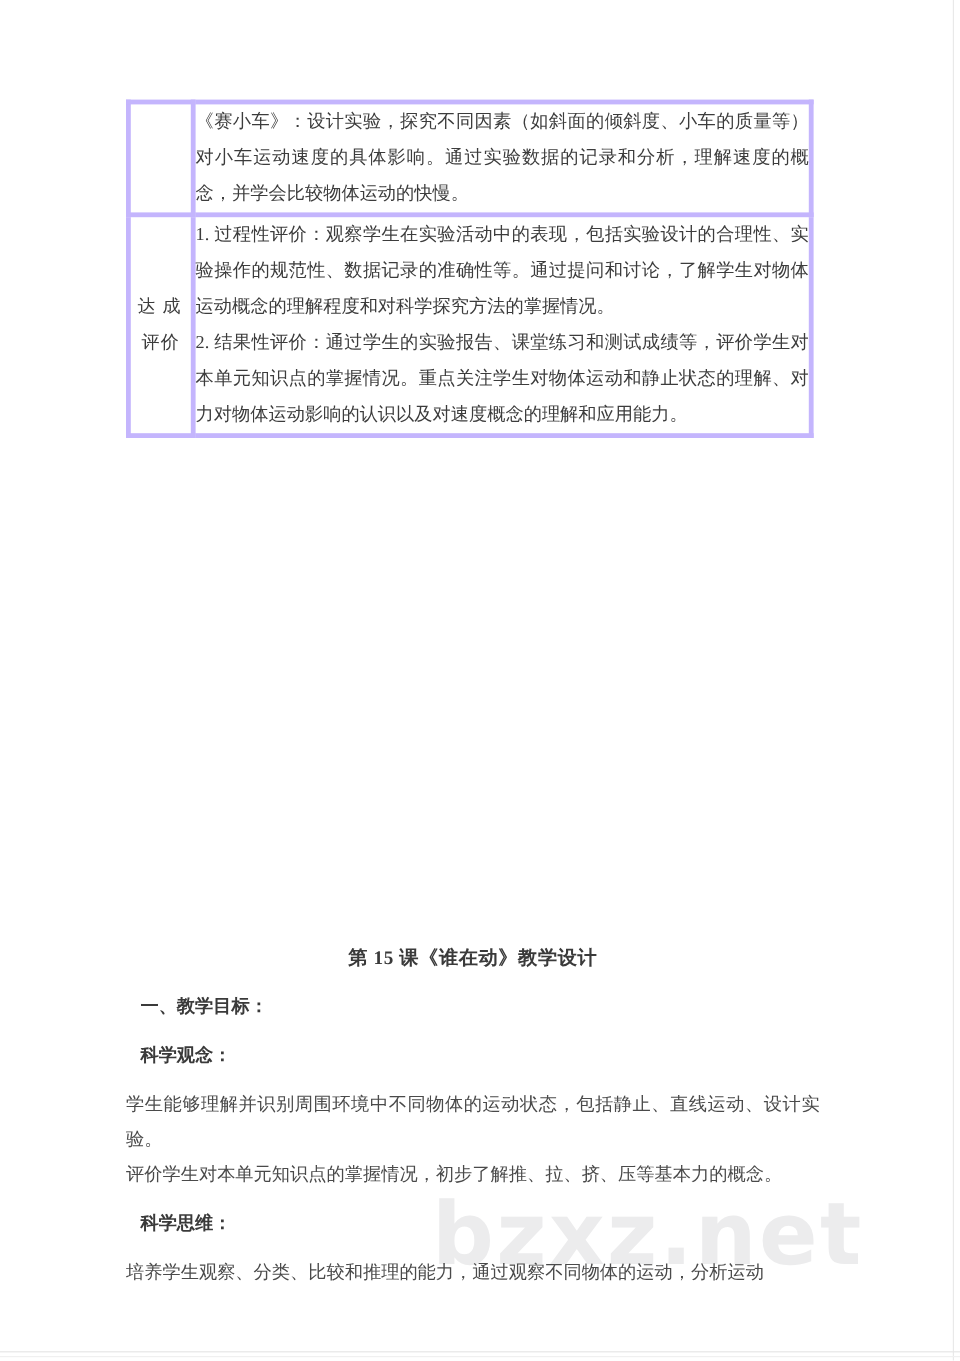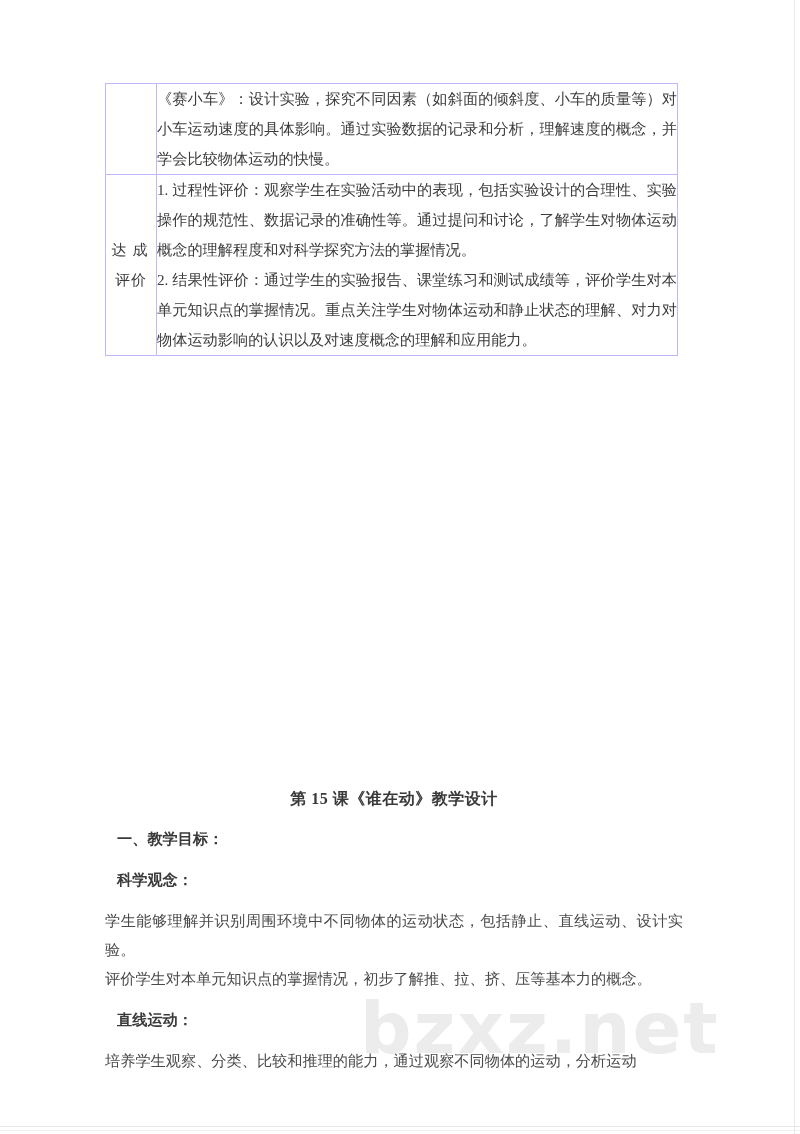--- a/index.html
+++ b/index.html
@@ -60,21 +60,21 @@
   
   #doc-table {
     position: absolute;
     left: 105px;
     top: 83px;
     width: 573px;
     border-collapse: collapse;
     z-index: 2;
   }
   #doc-table td {
-    border: 1px solid #c4b5fd;
+    border: 4px solid #c4b5fd;
     vertical-align: middle;
     padding: 0;
     margin-top: 34px;
   }
   td.label-cell {
     width: 50px;
     text-align: center;
     font-size: 15px;
     line-height: 30px;
     color: #3c3c3c;
@@ -162,17 +162,17 @@
 
   <div id="lower">
     <h1 id="lesson-title">第 15 课《谁在动》教学设计</h1>
 
     <p class="sec-head">一、教学目标：</p>
 
     <p class="sec-head">科学观念：</p>
     <p class="body-para">学生能够理解并识别周围环境中不同物体的运动状态，包括静止、直线运动、设计实验。</p>
     <p class="body-para">评价学生对本单元知识点的掌握情况，初步了解推、拉、挤、压等基本力的概念。</p>
 
-    <p class="sec-head">直线运动：</p>
+    <p class="sec-head">科学思维：</p>
     <p class="body-para">培养学生观察、分类、比较和推理的能力，通过观察不同物体的运动，分析运动</p>
   </div>
 
 </div>
 
 </body></html>

